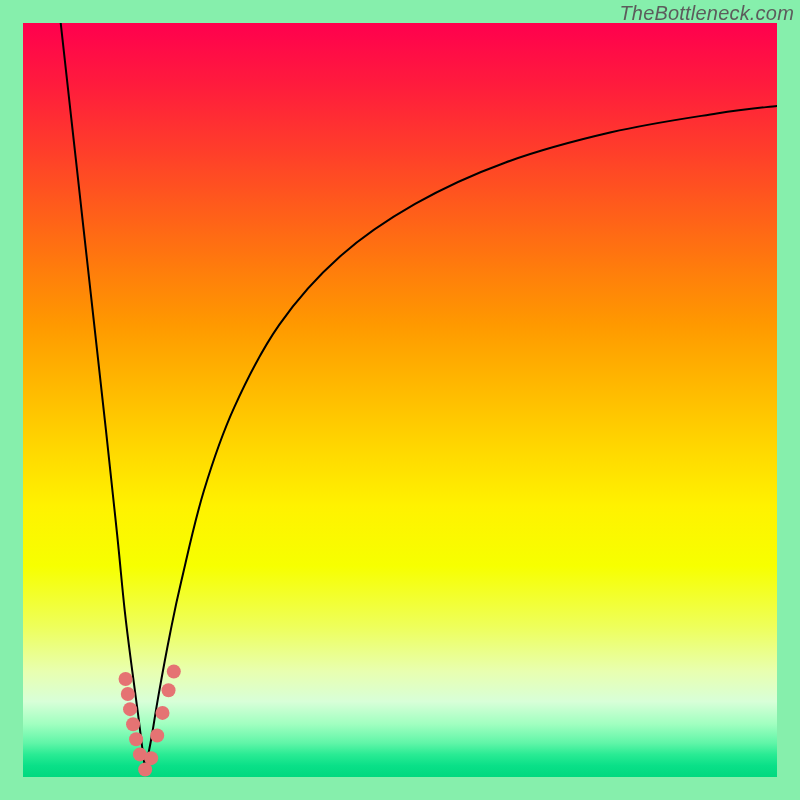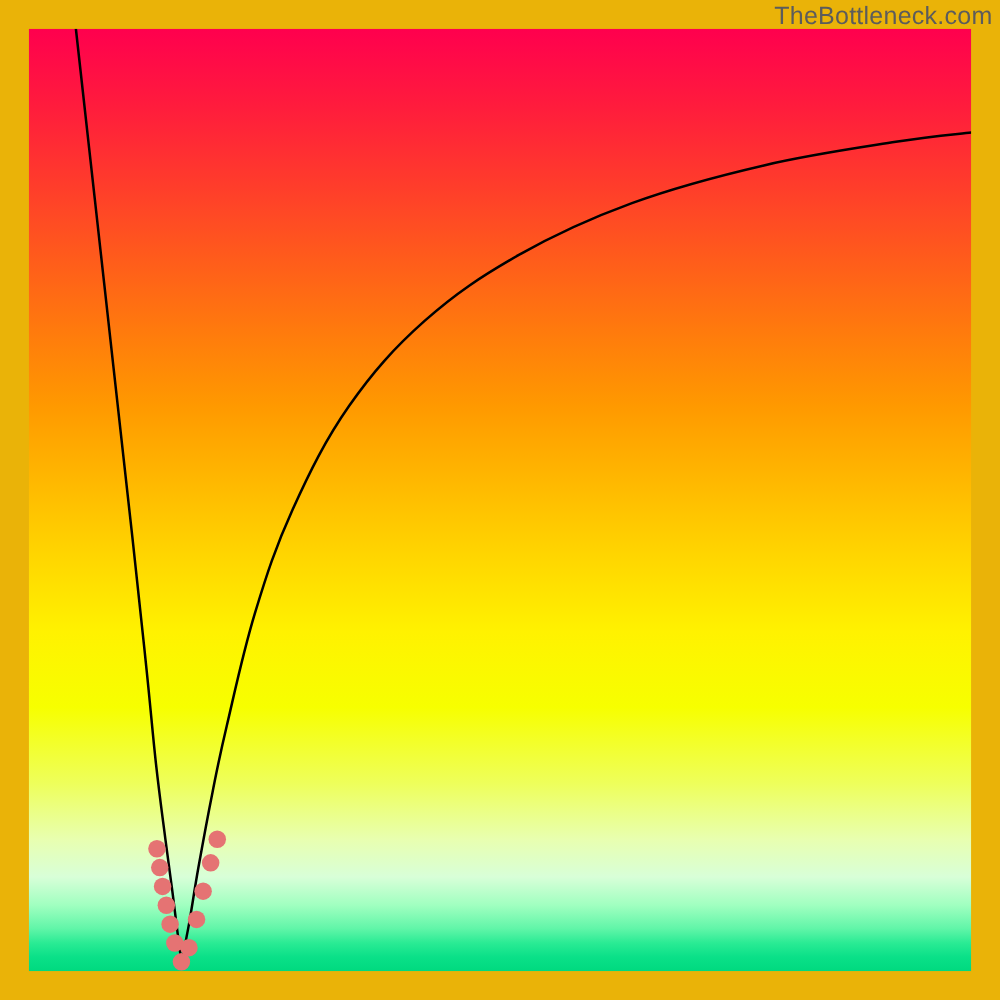--- a/index.html
+++ b/index.html
@@ -6,22 +6,23 @@
     margin: 0;
     padding: 0;
     width: 800px;
     height: 800px;
     overflow: hidden;
     font-family: Arial, Helvetica, sans-serif;
   }
   .frame {
     width: 800px;
     height: 800px;
-    background: #eab308;
+    background: #86efac;
     position: relative;
+    font-style: italic;
   }
   .plot-area {
     position: absolute;
     left: 23px;
     top: 23px;
     width: 754px;
     height: 754px;
     overflow: hidden;
   }
   .gradient-bg {

